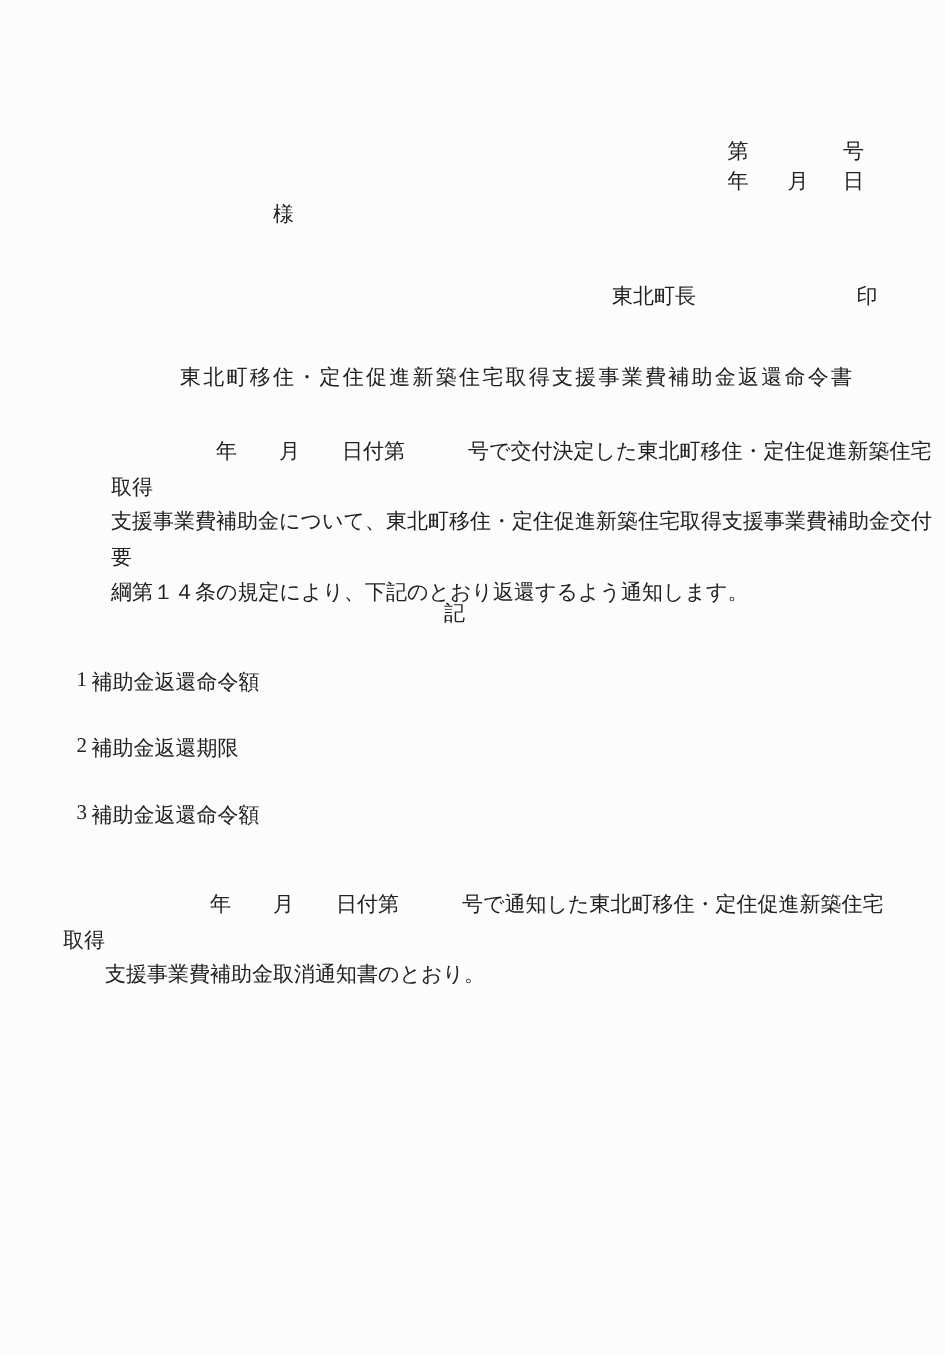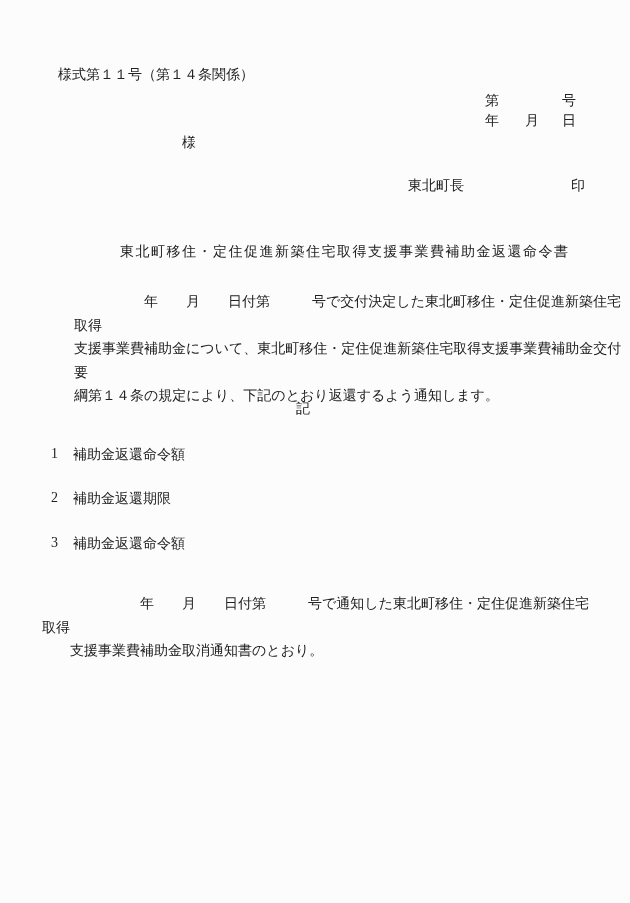--- a/index.html
+++ b/index.html
@@ -19,38 +19,37 @@
   }
   .abs { position: absolute; white-space: pre; }
   .multiline { white-space: pre-line; line-height: 23.6px; }
   .form-label   { left: 58px;  top: 66px; }
   .docno-row    { left: 485px; top: 92px;  display: flex; }
   .docno-suffix { margin-left: 63px; }
   .date-row     { left: 485px; top: 112px; display: flex; }
   .date-month   { margin-left: 26px; }
   .date-day     { margin-left: 23px; }
   .addressee    { left: 182px; top: 134px; }
-  .sender-row   { left: 408px; top: 177px; display: flex; }
+  .sender-row   { left: 408px; top: 189px; display: flex; }
   .seal         { margin-left: 107px; }
   .doc-title    { left: 120px; top: 243px; letter-spacing: 1.5px; }
   .body-par     { left: 42px;  top: 290px; width: 556px; margin-left: 32px; }
   .record-head  { left: 296px; top: 400px; }
   .item-row     { left: 51px;  display: flex; }
   .item-row.i1  { top: 446px; }
   .item-row.i2  { top: 490px; }
   .item-row.i3  { top: 535px; }
-  .item-label   { margin-left: 15px; }
+  .item-label   { margin-left: 3px; }
   .item3-note   { left: 42px;  top: 592px; width: 556px; }
 </style>
 </head>
 <body>
 
 <div class="page">
 
-  <div class="abs form-label">様式第１１号（第１４条関係）</div>
 
   <div class="abs docno-row">
     <span>第</span>
     <span class="docno-suffix">号</span>
   </div>
 
   <div class="abs date-row">
     <span>年</span>
     <span class="date-month">月</span>
     <span class="date-day">日</span>

